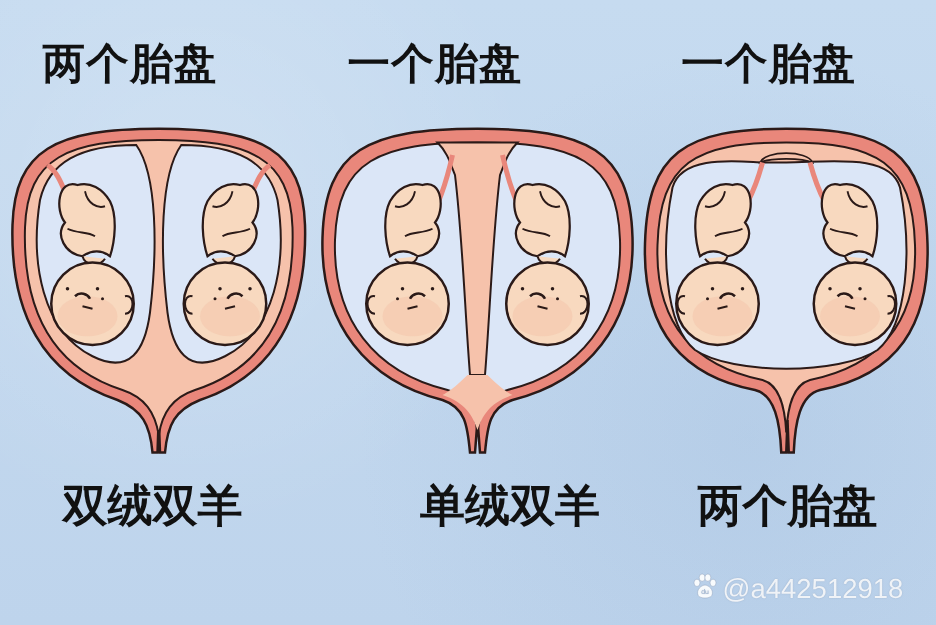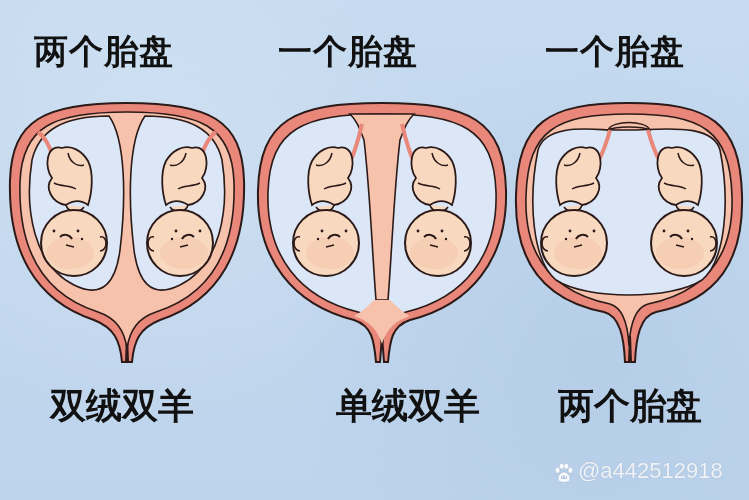--- a/index.html
+++ b/index.html
@@ -24,21 +24,21 @@
   .caption {
     position: absolute; top: 388px;
     font-size: 36px; font-weight: bold; color: #111;
     line-height: 1;
   }
   .panel { position: absolute; top: 100px; }
   .watermark {
     position: absolute; left: 553px; top: 458px;
     font-family: "Liberation Sans", sans-serif;
     font-size: 22px; color: rgba(255,255,255,0.85);
-    display: flex; align-items: flex-end; gap: 3px;
+    display: flex; align-items: flex-start; gap: 3px;
     text-shadow: 0 0 1px rgba(120,140,170,0.6);
   }
   .paw { width: 22px; height: 22px; }
 </style>
 </head>
 <body>
 
 <div class="bg-noise"></div>
 
 <div class="title" style="left:34px;">两个胎盘</div>

